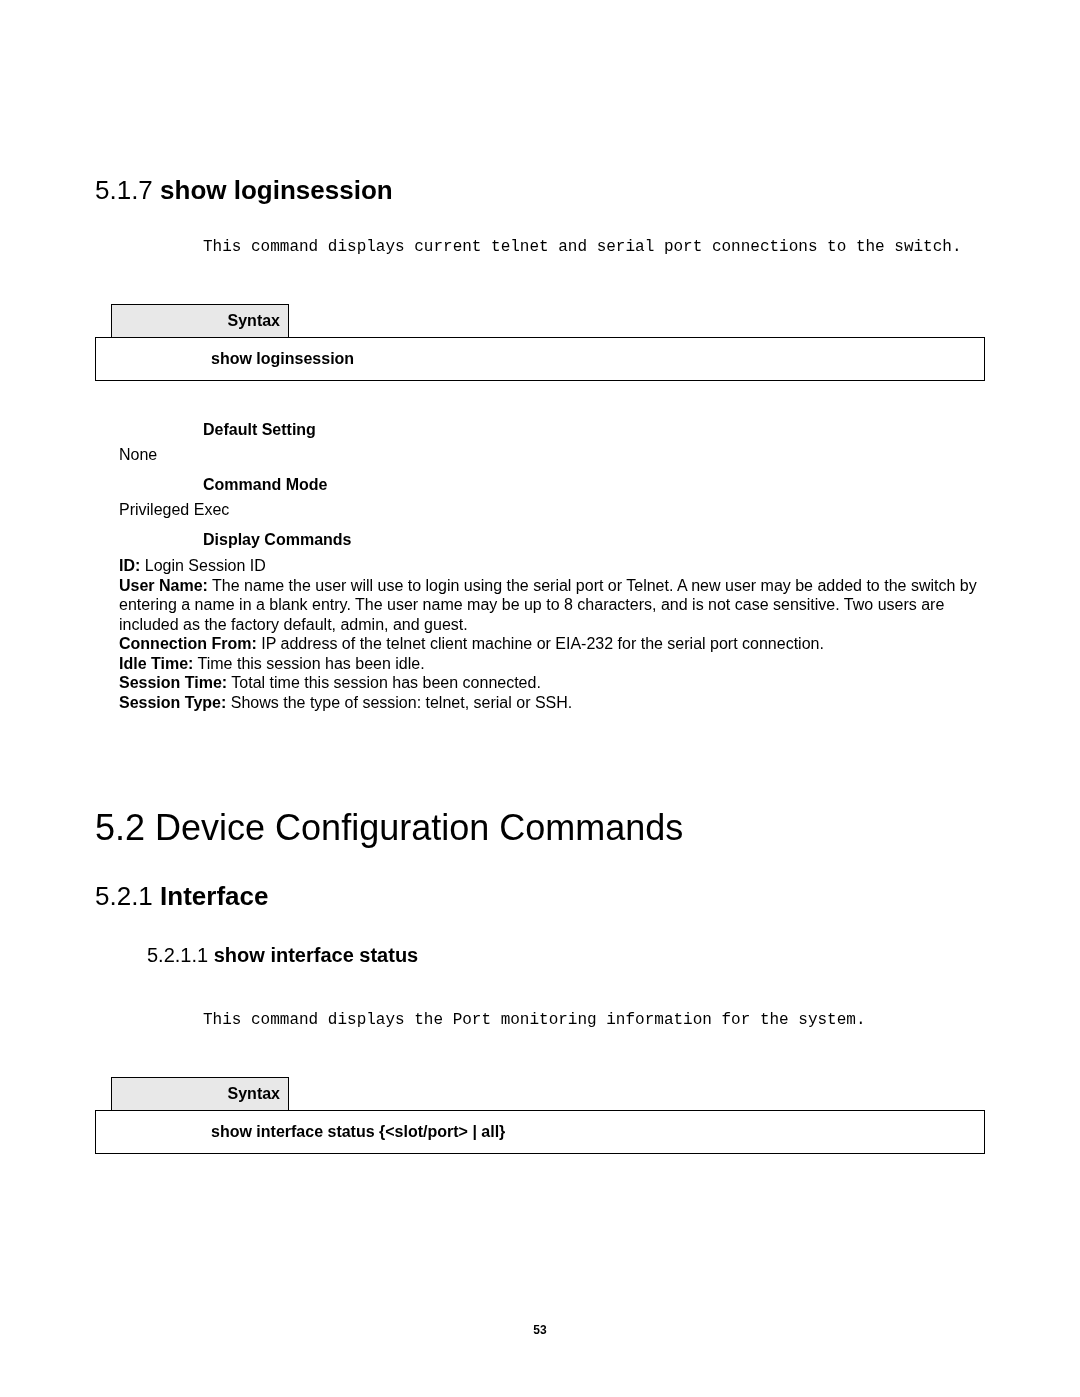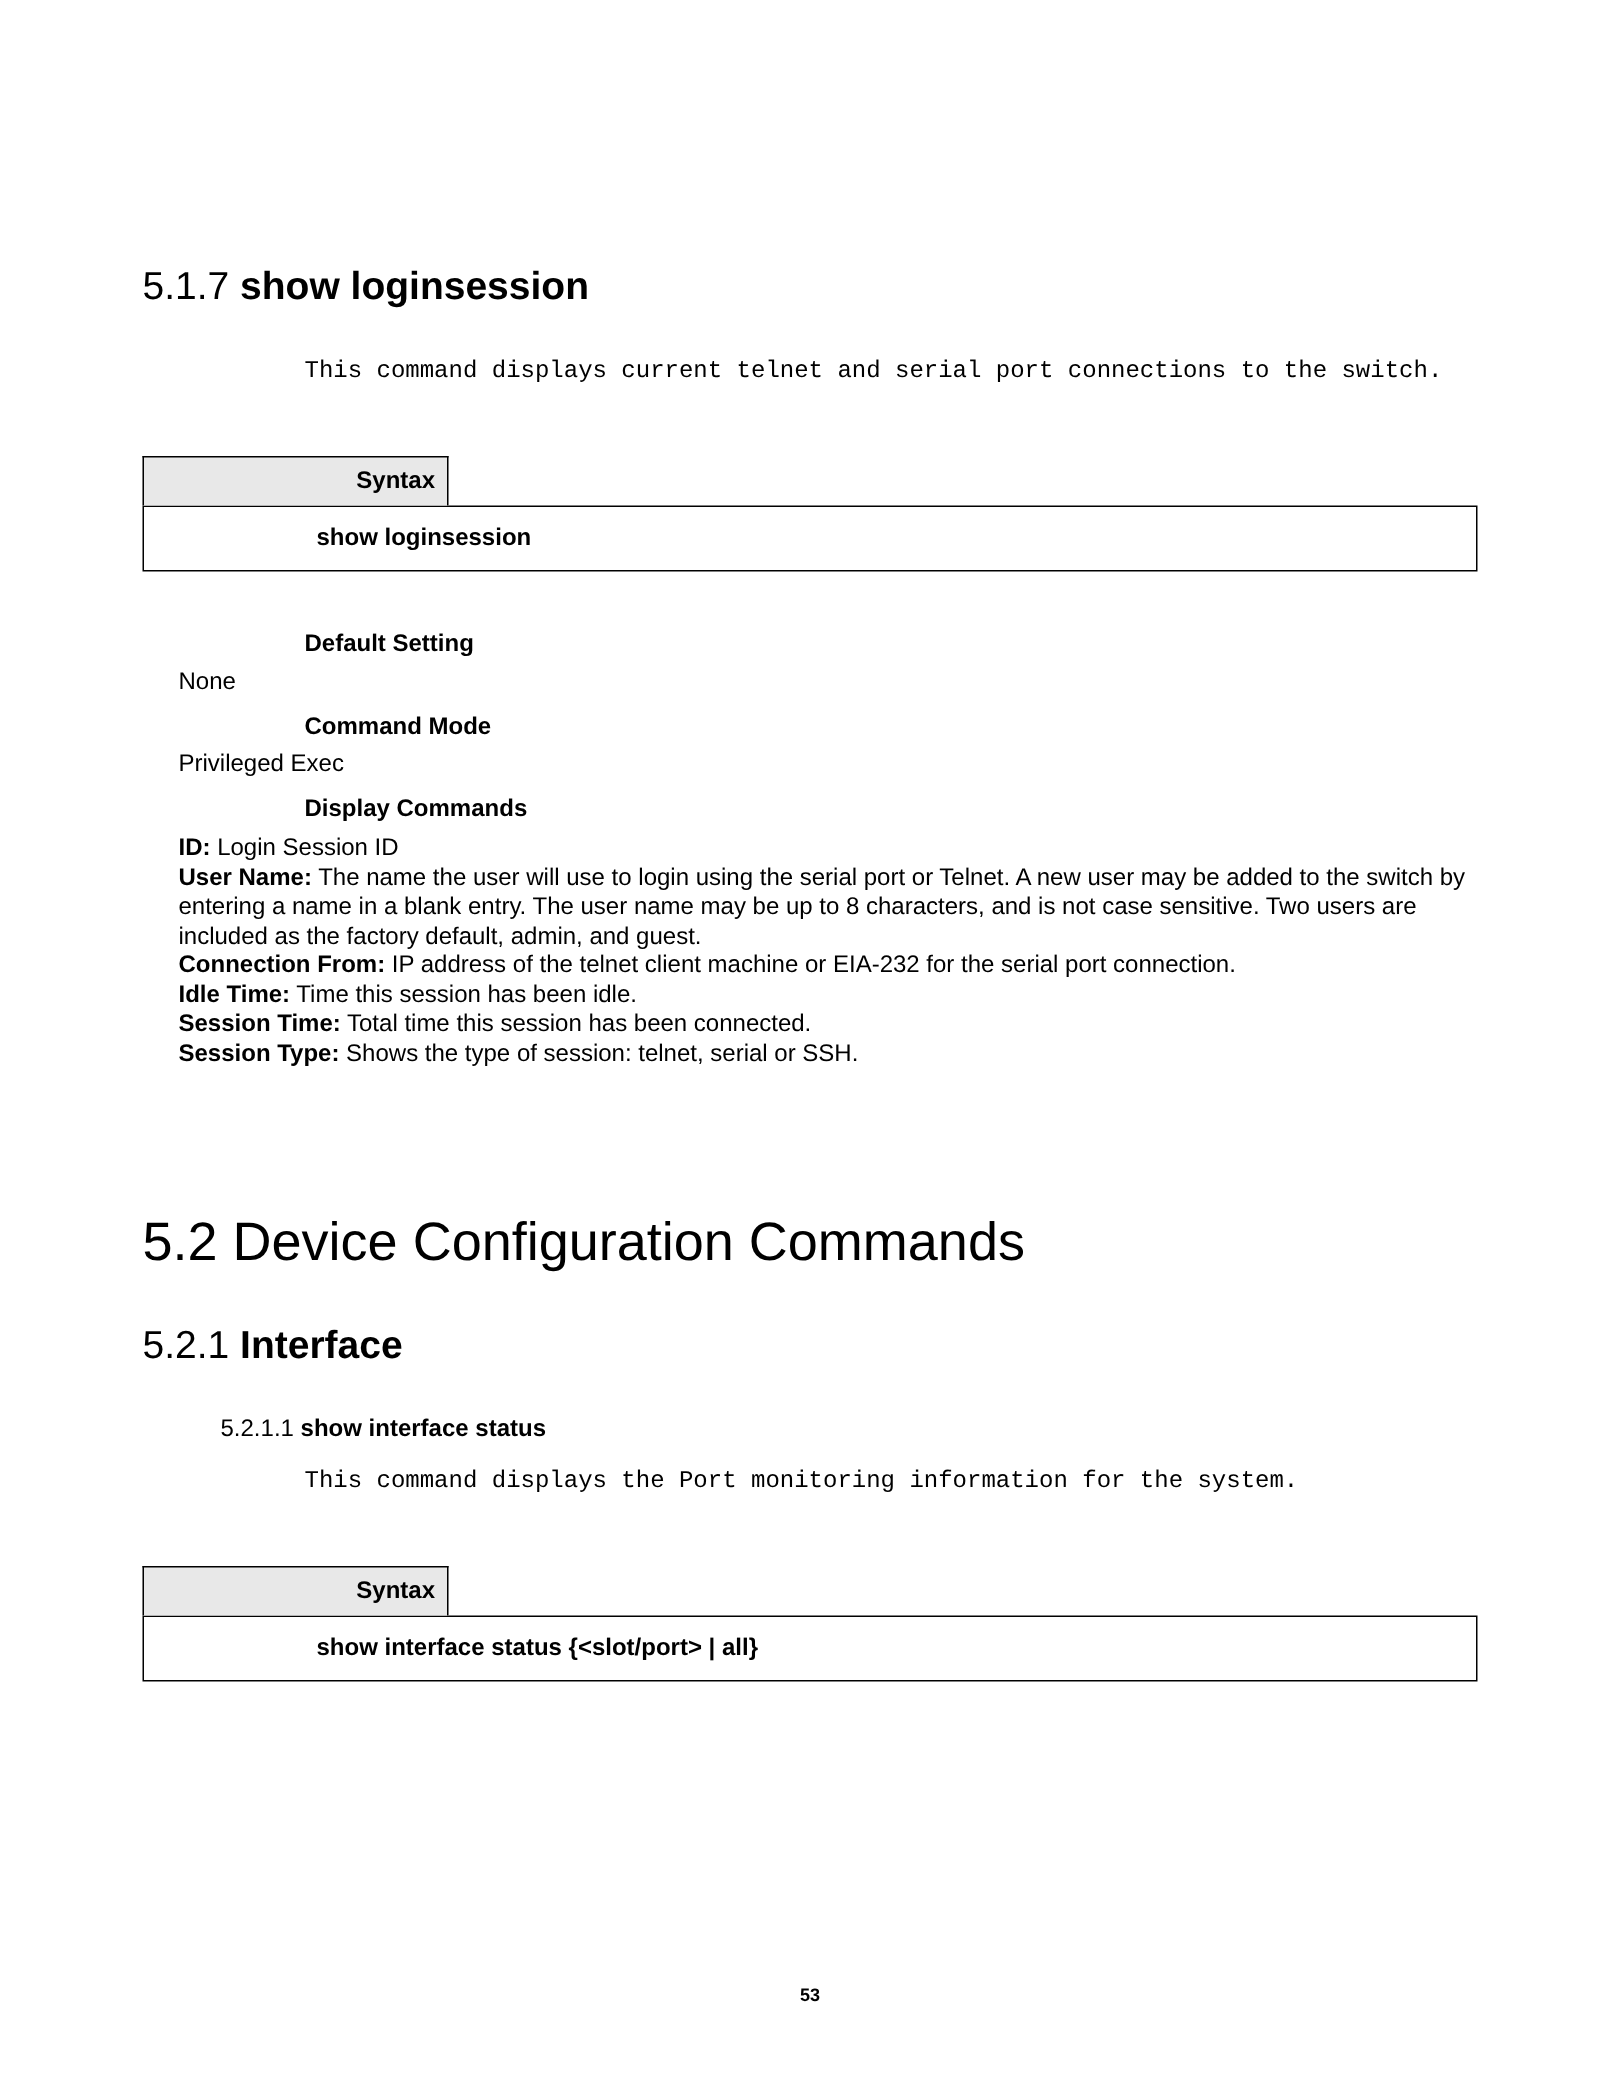--- a/index.html
+++ b/index.html
@@ -37,24 +37,25 @@
     }
     .syntax-box {
       margin-bottom: 40px;
     }
     .syntax-tab {
       display: inline-block;
       border: 1px solid #000;
       border-bottom: none;
       background: #e8e8e8;
       padding: 7px 8px 7px 8px;
-      width: 204px;
+      width: 178px;
       text-align: right;
       font-weight: bold;
       font-size: 16px;
+      margin-left: 16px;
     }
     .syntax-content {
       border: 1px solid #000;
       padding: 12px 8px 12px 115px;
       font-weight: bold;
       font-size: 16px;
     }
     .sub-label {
       font-weight: bold;
       font-size: 16px;
@@ -78,24 +79,24 @@
     .dm-block .bold {
       font-weight: bold;
     }
     .h2 {
       font-size: 36px;
       font-weight: normal;
       margin-top: 95px;
       margin-bottom: 32px;
     }
     .h4 {
-      font-size: 16px;
+      font-size: 20px;
       font-weight: normal;
       margin-left: 52px;
-      margin-bottom: 16px;
+      margin-bottom: 44px;
     }
     .h4 .num {
       font-weight: normal;
     }
     .h4 .title {
       font-weight: bold;
     }
     .page-num {
       position: absolute;
       bottom: 60px;

